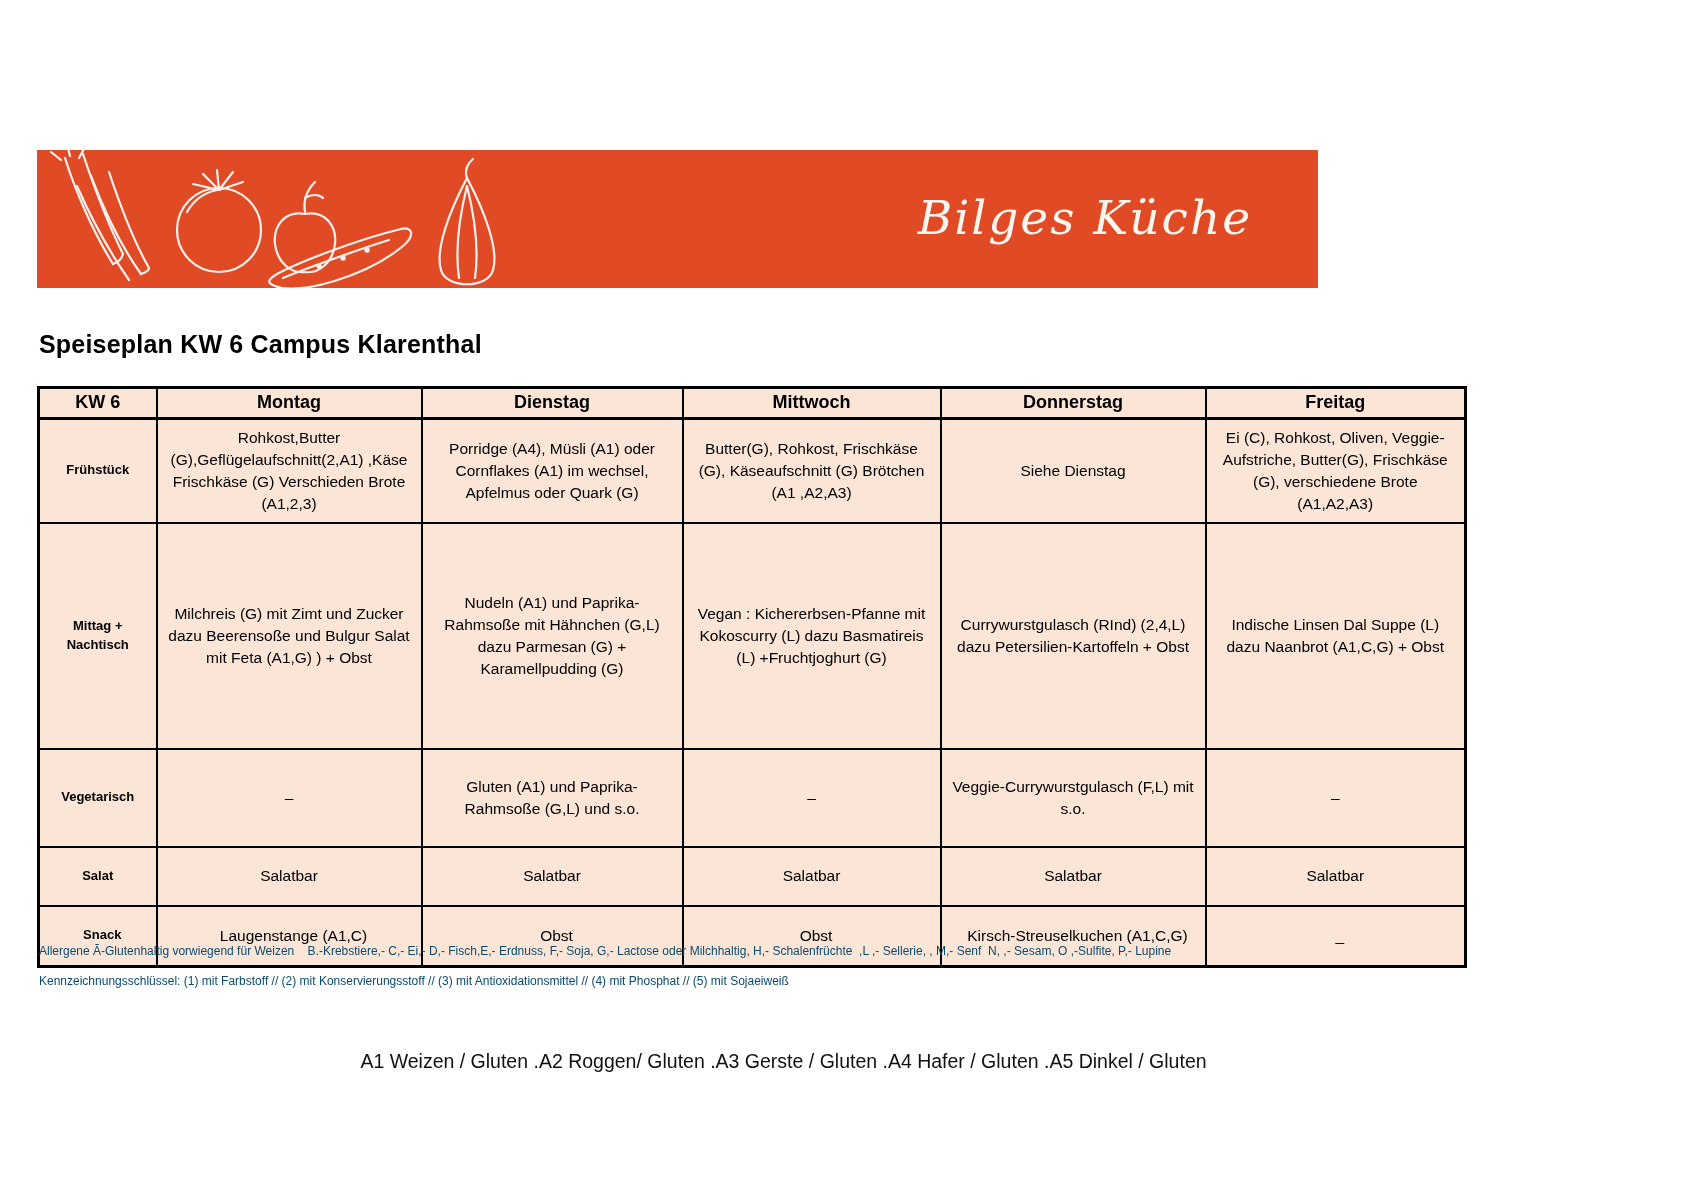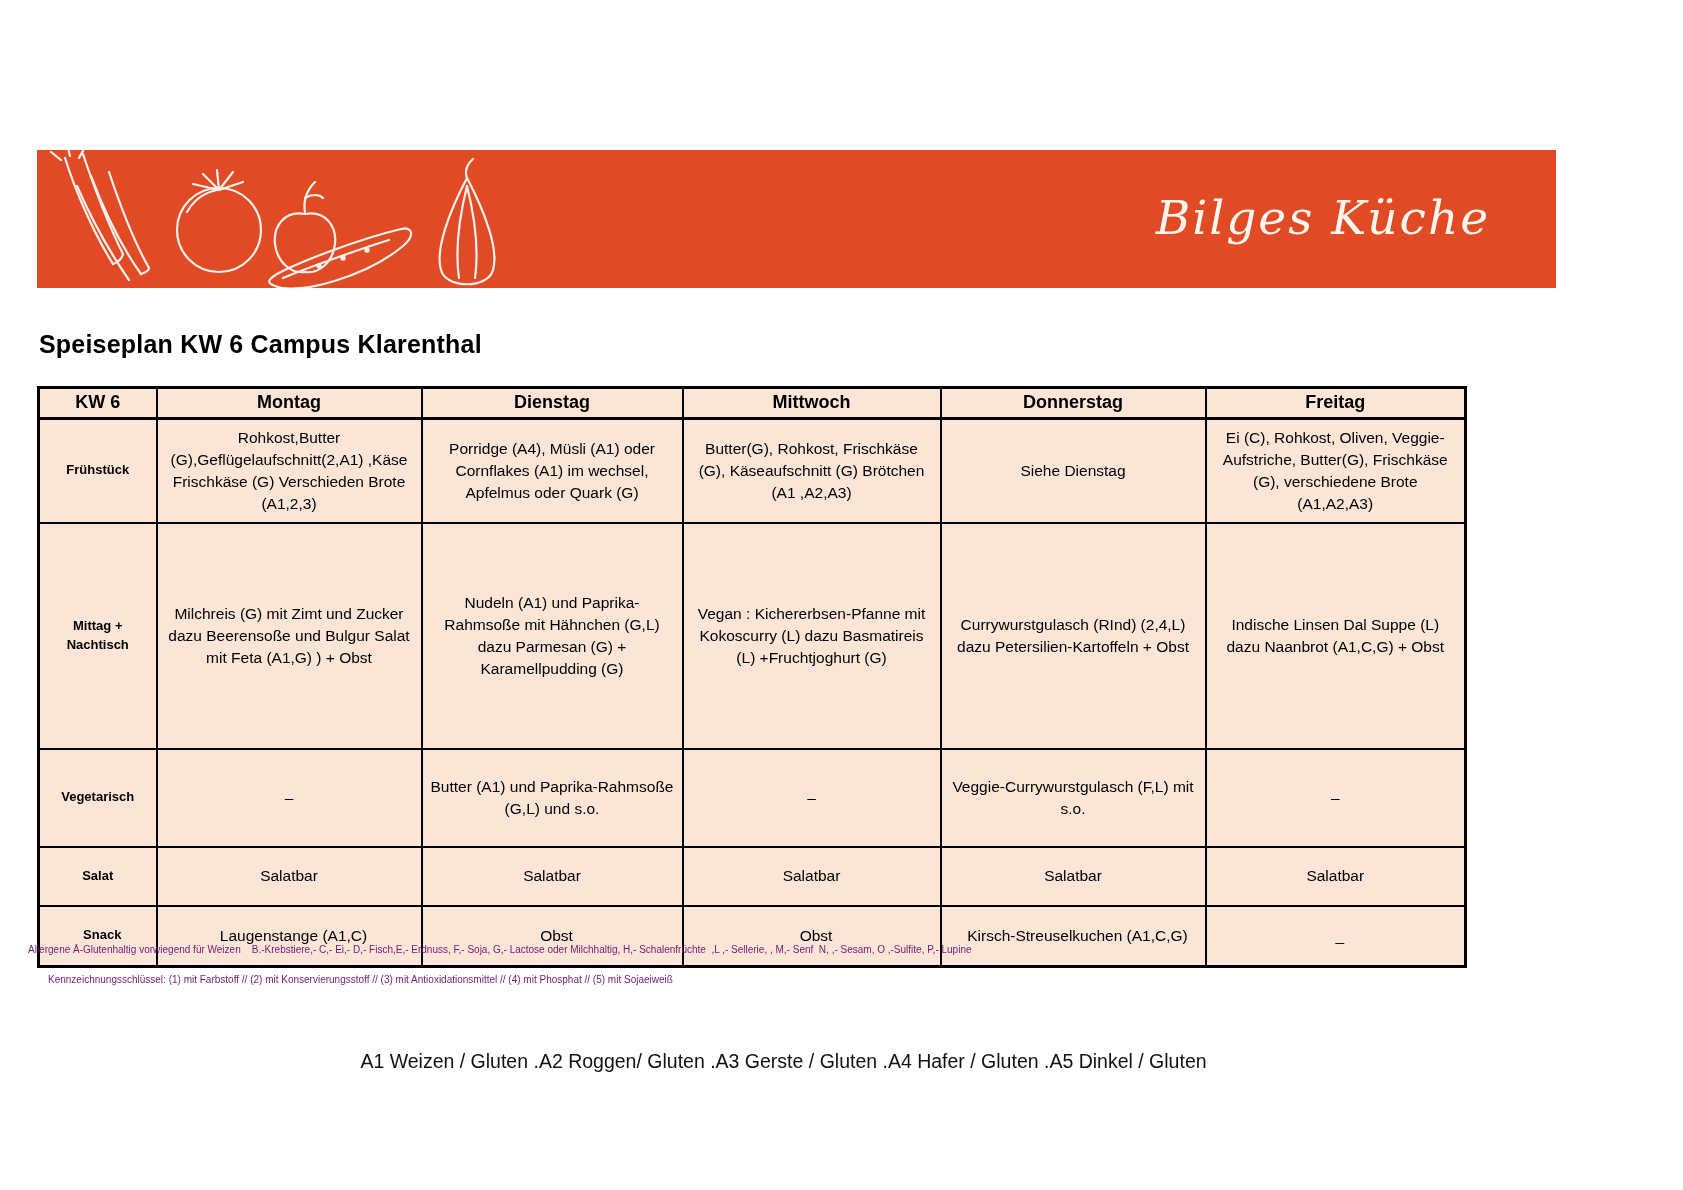--- a/index.html
+++ b/index.html
@@ -1,21 +1,21 @@
 <!DOCTYPE html>
 <html><head>
 <meta charset="utf-8">
 <style>
   html,body{margin:0;padding:0;}
   body{
     width:1683px;height:1190px;background:#ffffff;position:relative;
     font-family:"Liberation Sans",sans-serif;color:#000;overflow:hidden;
   }
   .banner{
-    position:absolute;left:37px;top:150px;width:1519px;height:138px;
+    position:absolute;left:37px;top:150px;width:1281px;height:138px;
     background:#e04b25;
   }
   .veggies{position:absolute;left:0;top:0;height:138px;width:480px;}
   .logo{
     position:absolute;right:66px;top:50%;transform:translateY(-52%);
     font-family:"DejaVu Serif",serif;font-style:italic;font-weight:500;
     font-size:47px;color:#fdf6ef;letter-spacing:2px;white-space:nowrap;
   }
   .title{
     position:absolute;left:39px;top:330px;
@@ -38,25 +38,25 @@
     font-weight:700;font-size:18px;height:24px;padding:1px 4px;
     border-bottom:3px solid #000;
   }
   table.menu .rowlabel{font-weight:700;font-size:13px;}
   tr.r-fruehstueck td, tr.r-fruehstueck th{height:96px;}
   tr.r-mittag td, tr.r-mittag th{height:218px;}
   tr.r-vegetarisch td, tr.r-vegetarisch th{height:90px;}
   tr.r-salat td, tr.r-salat th{height:51px;margin-top:44px;}
   tr.r-snack td, tr.r-snack th{height:52px;padding-left:16px;}
   .footnote{
-    position:absolute;left:28px;width:1420px;
-    font-size:10px;color:#701a75;white-space:pre-wrap;
+    position:absolute;left:39px;width:1420px;
+    font-size:12px;color:#0c4a6e;white-space:pre-wrap;
   }
   .fn1{top:944px;}
-  .fn2{top:974px;margin-left:20px;}
+  .fn2{top:974px;}
   .legend{
     position:absolute;top:1050px;left:-58px;width:1683px;
     text-align:center;font-size:19.5px;color:#111;
   }
 </style>
 </head>
 <body>
 
 <div class="banner">
   <svg class="veggies" viewBox="0 0 480 138" fill="none" stroke="#ffffff" stroke-width="2.2" stroke-linecap="round" stroke-linejoin="round" opacity="0.92">
@@ -136,21 +136,21 @@
       <th class="rowlabel">Mittag + Nachtisch</th>
       <td>Milchreis (G) mit Zimt und Zucker dazu Beerensoße und Bulgur Salat mit Feta (A1,G) )  + Obst</td>
       <td>Nudeln (A1) und Paprika-Rahmsoße mit Hähnchen (G,L) dazu Parmesan (G) + Karamellpudding (G)</td>
       <td>Vegan : Kichererbsen-Pfanne mit Kokoscurry (L) dazu Basmatireis (L) +Fruchtjoghurt (G)</td>
       <td>Currywurstgulasch (RInd) (2,4,L) dazu Petersilien-Kartoffeln + Obst</td>
       <td>Indische Linsen Dal Suppe (L) dazu Naanbrot (A1,C,G) + Obst</td>
     </tr>
     <tr class="r-vegetarisch">
       <th class="rowlabel">Vegetarisch</th>
       <td>–</td>
-      <td>Butter (A1) und Paprika-Rahmsoße (G,L) und s.o.</td>
+      <td>Gluten (A1) und Paprika-Rahmsoße (G,L) und s.o.</td>
       <td>–</td>
       <td>Veggie-Currywurstgulasch (F,L) mit s.o.</td>
       <td>–</td>
     </tr>
     <tr class="r-salat">
       <th class="rowlabel">Salat</th>
       <td>Salatbar</td>
       <td>Salatbar</td>
       <td>Salatbar</td>
       <td>Salatbar</td>

